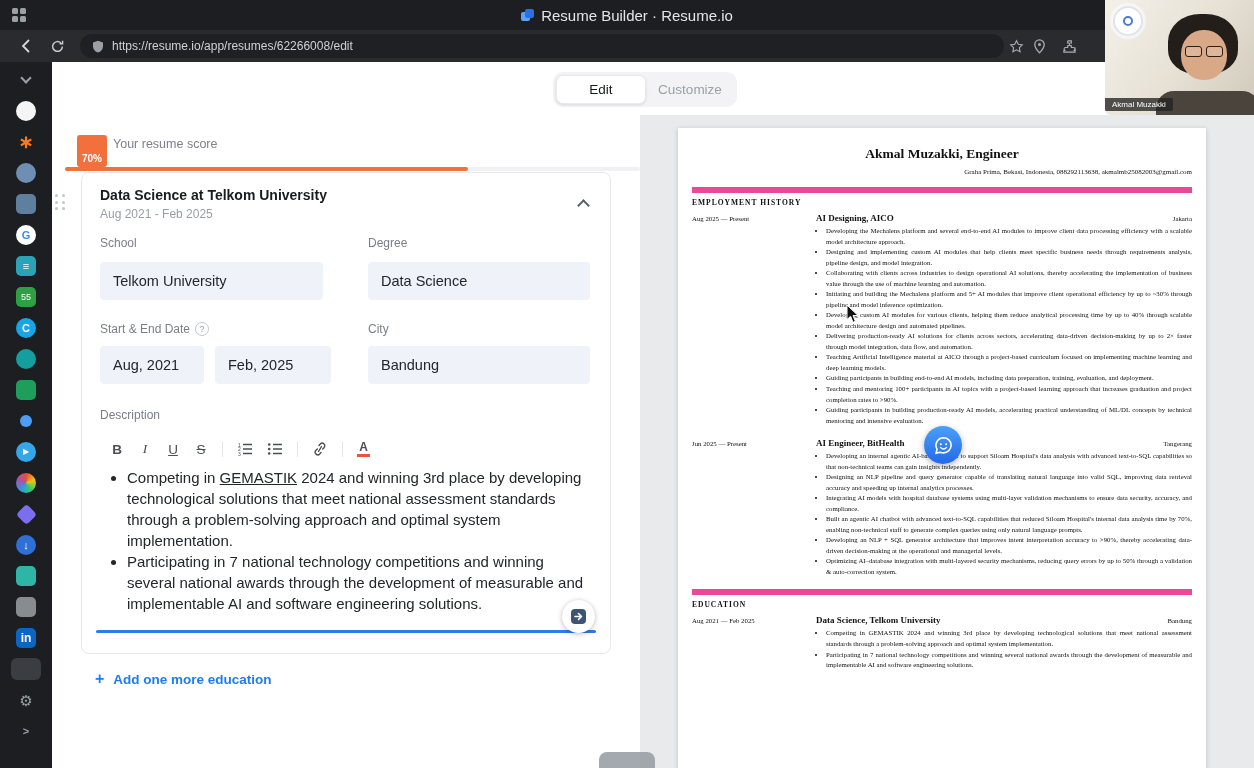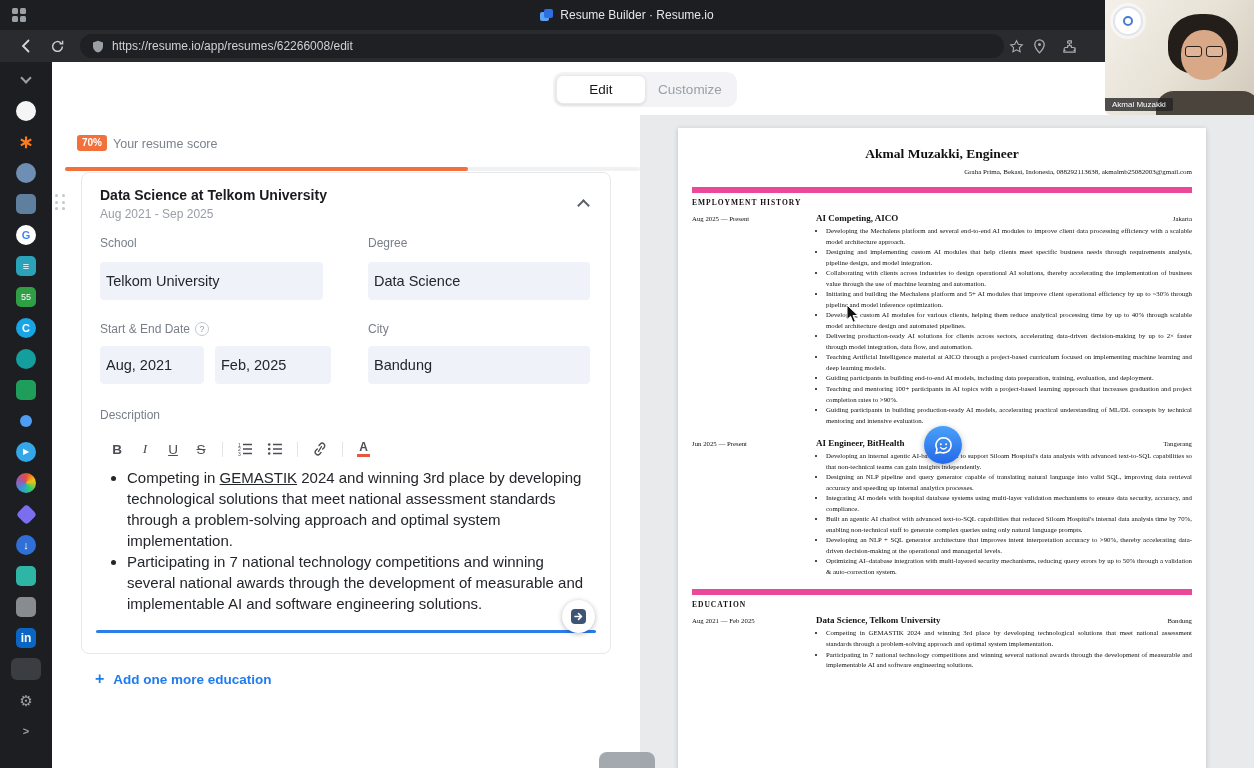--- a/index.html
+++ b/index.html
@@ -11,21 +11,21 @@
   .tabstrip { position:absolute; left:0; top:0; width:1254px; height:30px; background:#1d1e21; }
   .ws-icon { position:absolute; left:12px; top:8px; width:14px; height:14px;
              display:grid; grid-template-columns:6px 6px; gap:2px; }
   .ws-icon i { width:6px; height:6px; background:#9aa0a6; border-radius:1.5px; }
   .tab-center { position:absolute; left:0; right:0; top:0; height:30px;
                 display:flex; align-items:center; justify-content:center; gap:7px; }
   .favicon { width:13px; height:13px; position:relative; }
   .favicon b { position:absolute; width:9px; height:9px; border-radius:2px; }
   .favicon b.b1 { left:0; top:3px; background:#5ea2f7; }
   .favicon b.b2 { left:4px; top:0; background:#2b6fe3; }
-  .tab-title { color:#e3e5e9; font-size:12px; }
+  .tab-title { color:#e3e5e9; font-size:15px; }
 
   .toolbar { position:absolute; left:0; top:30px; width:1254px; height:32px; background:#2a2b2e; }
   .tbtn { position:absolute; top:7px; width:18px; height:18px; display:flex; align-items:center; justify-content:center; cursor:pointer; }
   .urlbar { position:absolute; left:80px; top:4px; width:924px; height:24px; border-radius:12px;
             background:#1f2023; display:flex; align-items:center; padding:0 12px; gap:8px; }
   .url-text { color:#cfd2d6; font-size:12px; white-space:nowrap; overflow:hidden; }
 
   
   .dock { position:absolute; left:0; top:62px; width:52px; height:706px; background:#1d1e21;
           display:flex; flex-direction:column; align-items:center; padding-top:7px; gap:9px; }
@@ -43,40 +43,40 @@
   .app { position:absolute; left:52px; top:62px; width:1202px; height:706px; background:#fff; }
   .mode-tabs { position:absolute; left:501px; top:10px; width:184px; height:35px; background:#f3f3f5;
                border-radius:10px; display:flex; padding:3px; }
   .mode-tab { flex:1; display:flex; align-items:center; justify-content:center; font-size:13.5px; cursor:pointer; }
   .mode-tab.active { background:#fff; border-radius:7px; border:1px solid #e9e9ec;
                      box-shadow:0 1px 3px rgba(0,0,0,.10); color:#17181a; font-weight:500; }
   .mode-tab.inactive { color:#9aa0a8; }
   .hdr-gear { position:absolute; left:1146px; top:17px; font-size:17px; color:#72767d; cursor:pointer; }
 
   
-  .score-badge { position:absolute; left:25px; top:73px; min-width:30px; height:16px; padding:0 5px;
+  .score-badge { position:absolute; left:25px; top:73px; min-width:30px; height:16px; padding:16px 5px;
                  border-radius:3px; color:#fff; font-size:10px; font-weight:700; line-height:16px; text-align:center; }
   .score-label { position:absolute; left:61px; top:75px; font-size:12.5px; color:#7b828c; }
   .progress-track { position:absolute; left:13px; top:105px; width:575px; height:4px; background:#f0f1f3; border-radius:2px; }
   .progress-fill { height:100%; border-radius:2px; }
 
   .drag-handle { position:absolute; left:3px; top:132px; width:13px; height:18px;
                  display:grid; grid-template-columns:4px 4px; gap:2px 3px; cursor:grab; }
   .drag-handle i { width:3px; height:3px; border-radius:50%; background:#c3c7cd; }
 
   .edu-card { position:absolute; left:29px; top:110px; width:530px; height:482px; background:#fff;
               border:1px solid #e7e8ea; border-radius:8px; }
   .card-title { position:absolute; left:18px; top:14px; font-size:14px; font-weight:700; color:#191b1f; }
   .card-sub { position:absolute; left:18px; top:34px; font-size:12px; color:#989da6; }
   .chev-up { position:absolute; right:22px; top:28px; width:9px; height:9px;
              border-left:2px solid #5c6066; border-top:2px solid #5c6066; transform:rotate(45deg); cursor:pointer; }
 
   .f-label { position:absolute; font-size:12px; color:#787f88; display:flex; align-items:center; gap:5px; }
   .f-input { position:absolute; height:38px; background:#eff2f9; border:none; border-radius:4px;
-             font-family:"Liberation Sans",sans-serif; font-size:14.5px; color:#23262b; padding:0 6px; }
+             font-family:"Liberation Sans",sans-serif; font-size:14.5px; color:#23262b; padding:0 13px; }
   .help-q { width:14px; height:14px; border:1px solid #c3c8cf; border-radius:50%; font-size:9px;
             color:#9aa0a8; display:inline-flex; align-items:center; justify-content:center; cursor:pointer; }
 
   .rt-toolbar { position:absolute; left:28px; top:262px; height:28px; display:flex; align-items:center; gap:14px; }
   .rt-btn { min-width:14px; height:20px; display:flex; align-items:center; justify-content:center;
             font-size:13.5px; color:#4a4e55; cursor:pointer; }
   .rt-sep { width:1px; height:15px; background:#e4e5e9; }
   .color-a { display:flex; flex-direction:column; align-items:center; cursor:pointer; }
   .color-a b { font-size:12px; color:#4a4e55; line-height:12px; }
   .color-a i { width:13px; height:3px; background:#e8563f; margin-top:1px; }
@@ -277,21 +277,21 @@
         <i></i>
         <i></i>
         <i></i>
         <i></i>
         <i></i>
         <i></i>
       </div>
 
     <div class="edu-card">
       <div class="card-title">Data Science at Telkom University</div>
-      <div class="card-sub">Aug 2021 - Sep 2025</div>
+      <div class="card-sub">Aug 2021 - Feb 2025</div>
       <div class="chev-up"></div>
 
       <label class="f-label" style="left:18px; top:63px">School</label>
       <input class="f-input" style="left: 18px; top: 89px; width: 223px;" value="Telkom University">
 
       <label class="f-label" style="left:286px; top:63px">Degree</label>
       <input class="f-input" style="left: 286px; top: 89px; width: 222px;" value="Data Science">
 
       <label class="f-label" style="left:18px; top:149px">
         <span>Start &amp; End Date</span>
@@ -377,21 +377,21 @@
       <div class="resume-page">
         <div class="r-name">Akmal Muzakki, Engineer</div>
         <div class="r-contact">Graha Prima, Bekasi, Indonesia, 088292113638, akmalmb25082003@gmail.com</div>
         <div class="r-sections">
             <div class="r-sec">
               <div class="r-sec-h">EMPLOYMENT HISTORY</div>
               <div class="r-entry">
                 <div class="r-date">Aug 2025 — Present</div>
                 <div class="r-main">
                   <div class="r-head">
-                    <span class="r-title">AI Competing, AICO</span>
+                    <span class="r-title">AI Designing, AICO</span>
                     <span class="r-loc">Jakarta</span>
                   </div>
                   <ul class="r-bullets">
                     <li>Developing the Mechalens platform and several end-to-end AI modules to improve client data processing efficiency with a scalable model architecture approach.</li>
                     <li>Designing and implementing custom AI modules that help clients meet specific business needs through requirements analysis, pipeline design, and model integration.</li>
                     <li>Collaborating with clients across industries to design operational AI solutions, thereby accelerating the implementation of business value through the use of machine learning and automation.</li>
                     <li>Initiating and building the Mechalens platform and 5+ AI modules that improve client operational efficiency by up to ~30% through pipeline and model inference optimization.</li>
                     <li>Developing custom AI modules for various clients, helping them reduce analytical processing time by up to 40% through scalable model architecture design and automated pipelines.</li>
                     <li>Delivering production-ready AI solutions for clients across sectors, accelerating data-driven decision-making by up to 2× faster through model integration, data flow, and automation.</li>
                     <li>Teaching Artificial Intelligence material at AICO through a project-based curriculum focused on implementing machine learning and deep learning models.</li>

